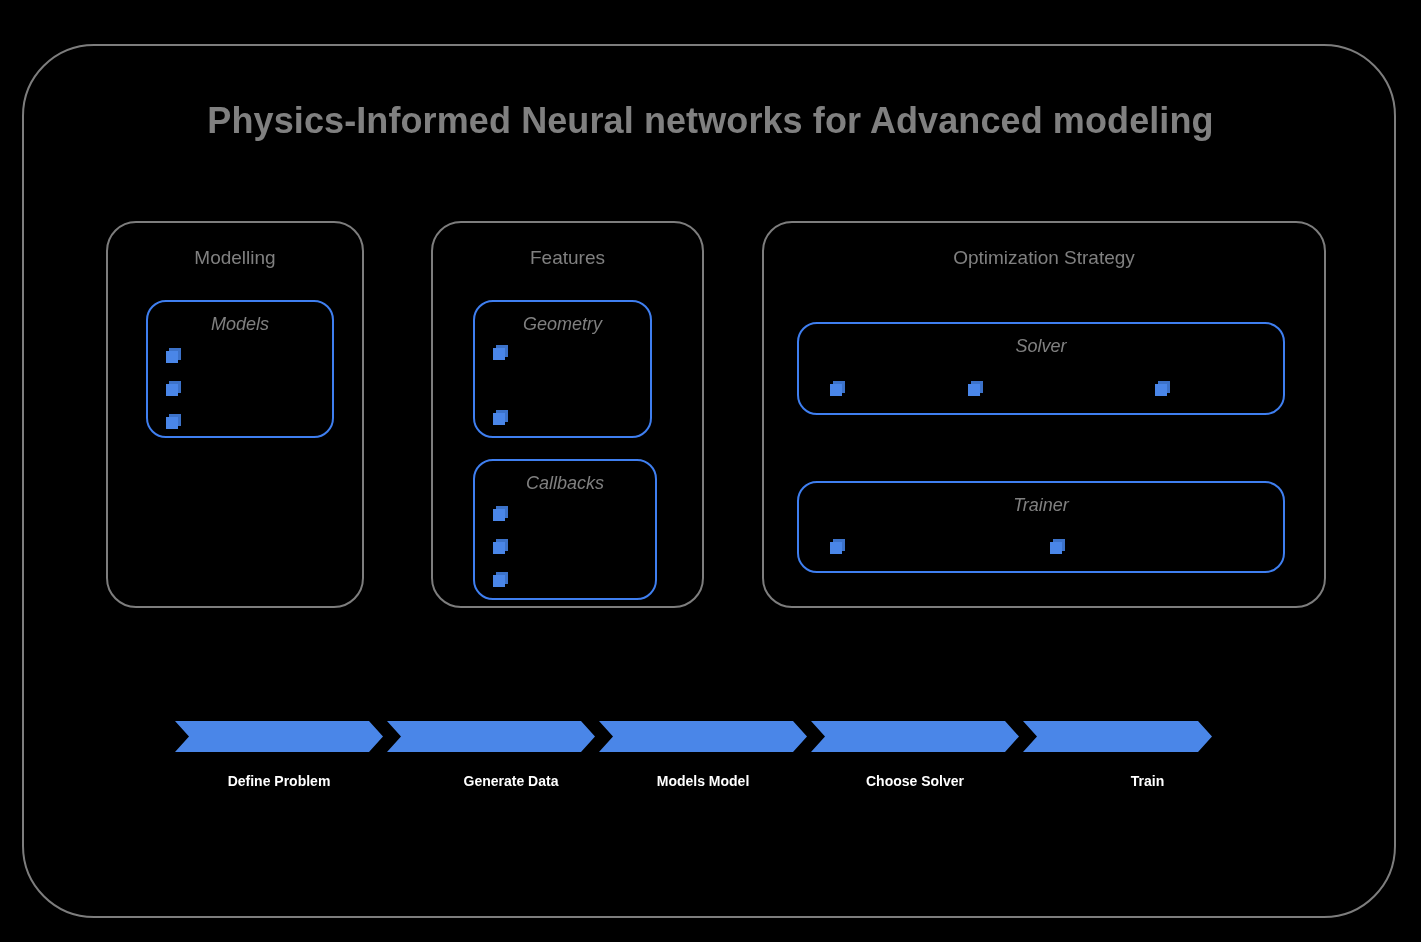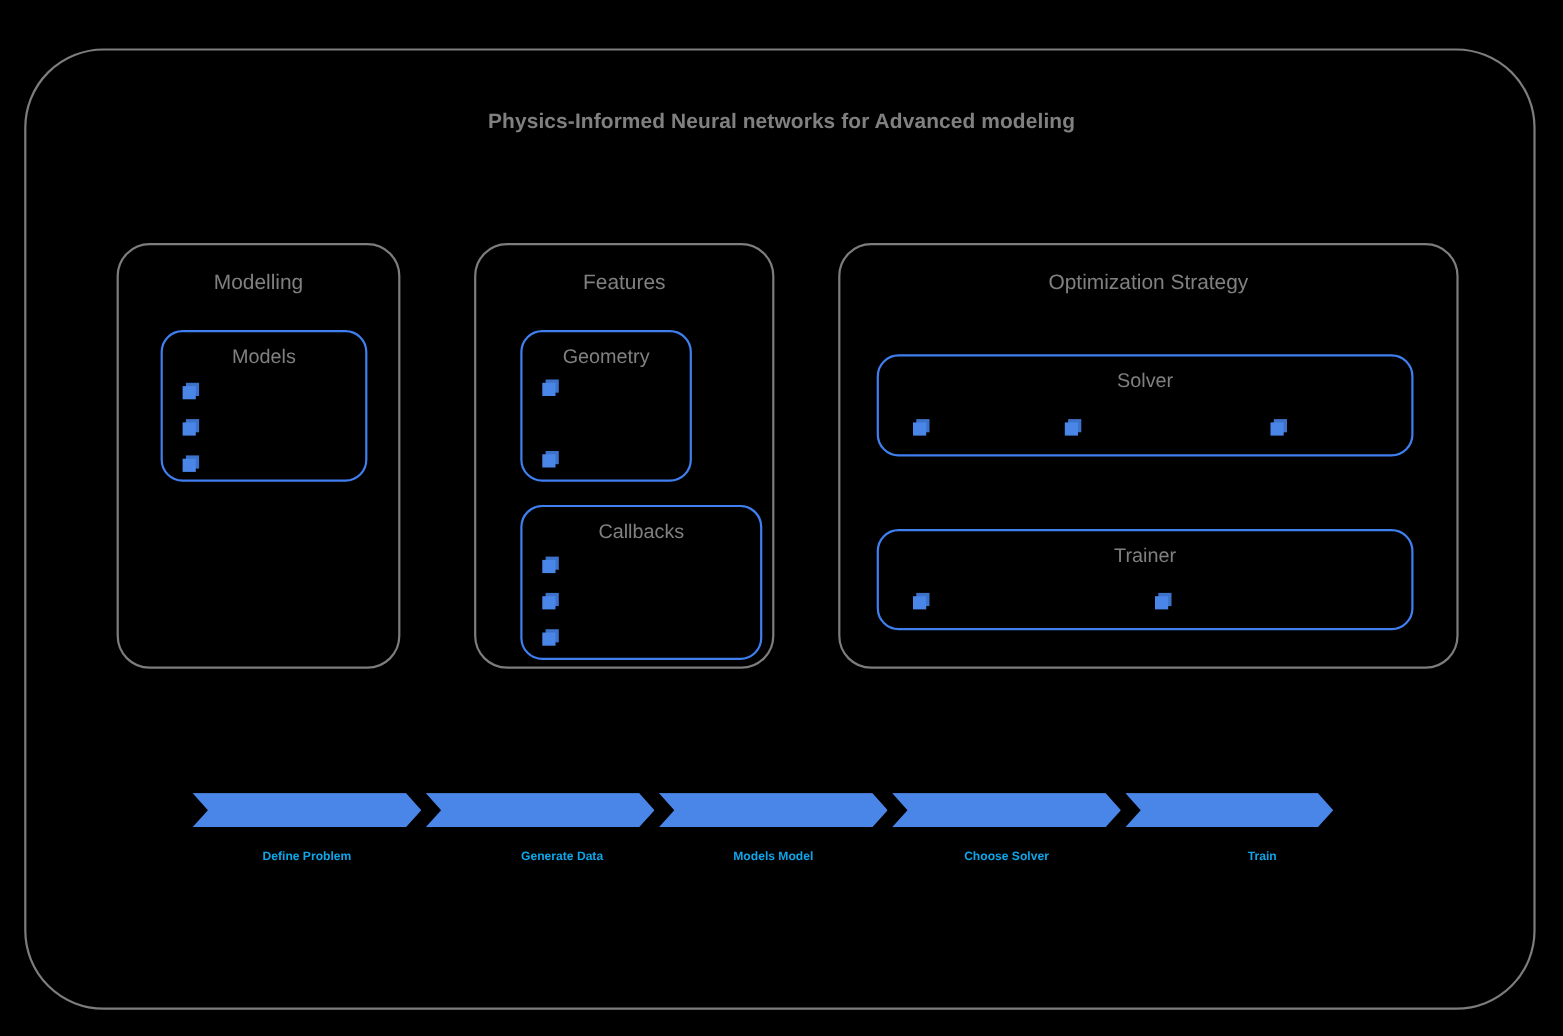--- a/index.html
+++ b/index.html
@@ -33,21 +33,21 @@
     box-sizing: border-box;
   }
 
   
   .diagram-title {
     position: absolute;
     left: 0;
     top: 100px;
     width: 1421px;
     text-align: center;
-    font-size: 19px;
+    font-size: 36px;
     font-weight: bold;
     color: #808080;
     letter-spacing: 0.1px;
   }
 
   
   .group-box {
     position: absolute;
     border: 2px solid #7d7d7d;
     border-radius: 30px;
@@ -66,35 +66,36 @@
   #group-modelling  { left: 106px; top: 221px; width: 258px; height: 387px; }
   #group-features   { left: 431px; top: 221px; width: 273px; height: 387px; }
   #group-optimization { left: 762px; top: 221px; width: 564px; height: 387px; }
 
   
   .blue-box {
     position: absolute;
     border: 2px solid #3f7ff0;
     border-radius: 20px;
     box-sizing: border-box;
+    font-style: italic;
   }
   .blue-title {
     position: absolute;
     left: 0;
     top: 12px;
     width: 100%;
     text-align: center;
     font-size: 18px;
     color: #808080;
   }
 
   #box-models    { left: 146px; top: 300px; width: 188px; height: 138px; }
   #box-problems  { left: 146px; top: 459px; width: 188px; height: 141px; }
-  #box-geometry  { left: 473px; top: 300px; width: 156px; height: 138px; }
-  #box-callbacks { left: 473px; top: 459px; width: 220px; height: 141px; }
+  #box-geometry  { left: 473px; top: 300px; width: 179px; height: 138px; }
+  #box-callbacks { left: 473px; top: 459px; width: 184px; height: 141px; }
   #box-solver    { left: 797px; top: 322px; width: 488px; height: 93px; }
   #box-trainer   { left: 797px; top: 481px; width: 488px; height: 92px; }
 
   
   .cube {
     position: absolute;
     width: 15px;
     height: 15px;
   }
   .cube .face-back {
@@ -127,23 +128,23 @@
     top: 0;
     height: 31px;
     background: #4a86e8;
     -webkit-clip-path: polygon(0 0, calc(100% - 14px) 0, 100% 50%, calc(100% - 14px) 100%, 0 100%, 14px 50%);
     clip-path: polygon(0 0, calc(100% - 14px) 0, 100% 50%, calc(100% - 14px) 100%, 0 100%, 14px 50%);
   }
   .arrow-label {
     position: absolute;
     top: 773px;
     text-align: center;
-    font-size: 11px;
+    font-size: 14px;
     font-weight: bold;
-    color: #0ea5e9;
+    color: #ffffff;
     white-space: nowrap;
   }
 </style>
 </head>
 <body>
 
 <div id="canvas">
 
   <div class="outer-frame"></div>
 

